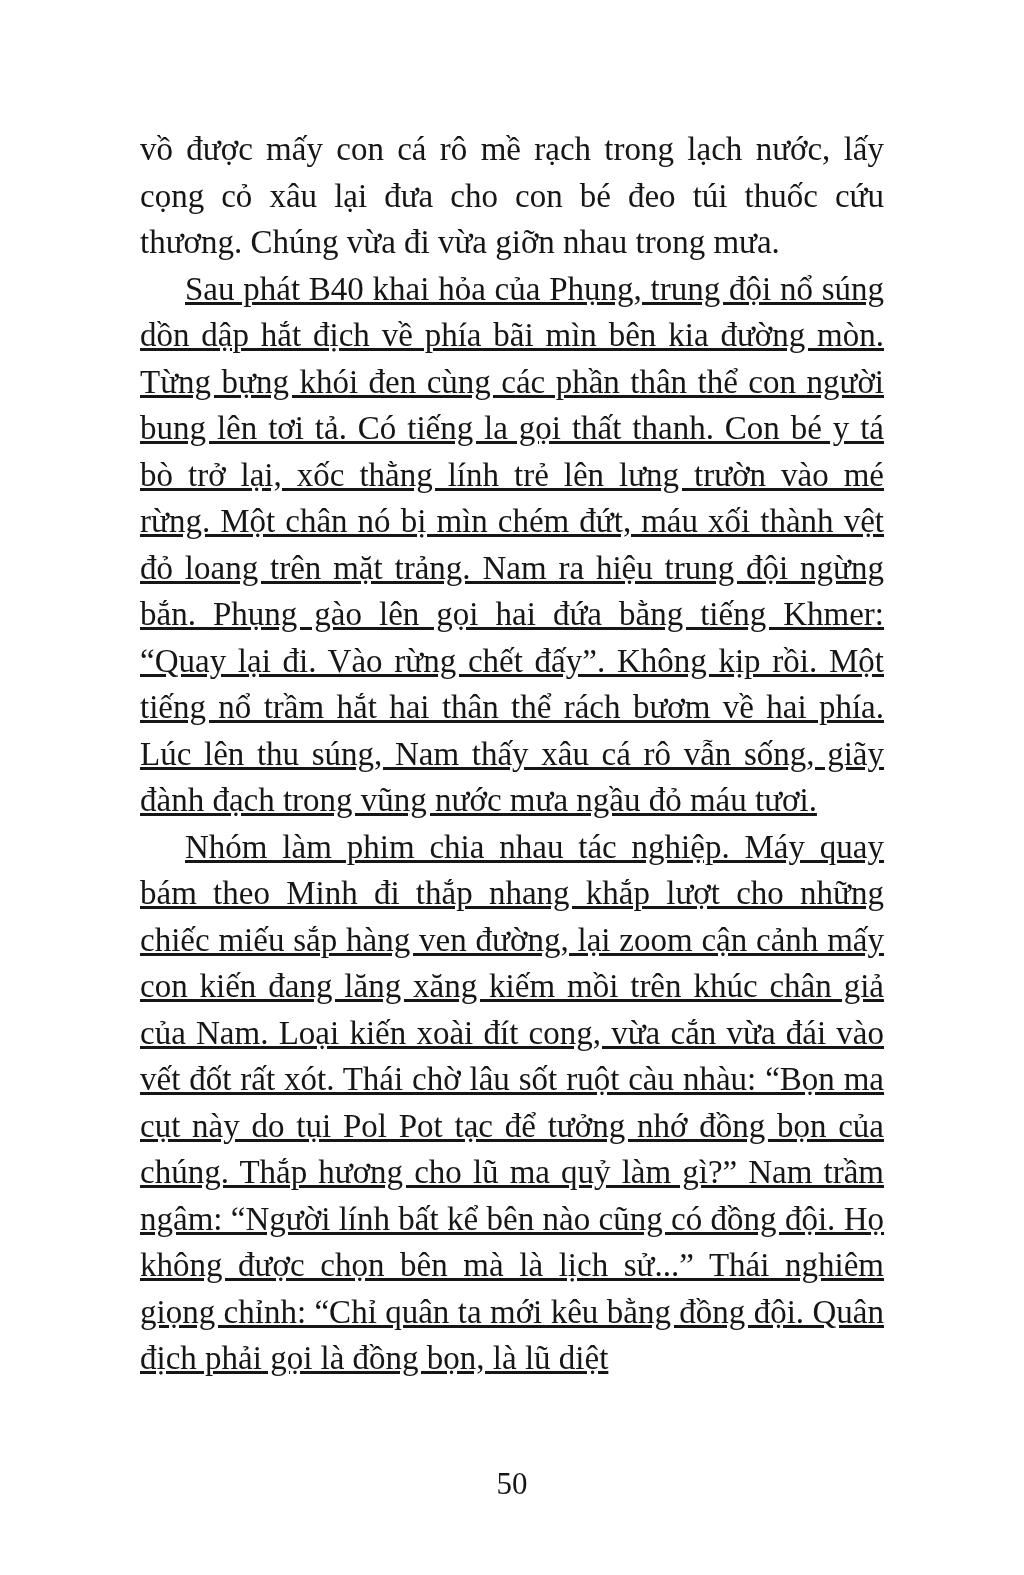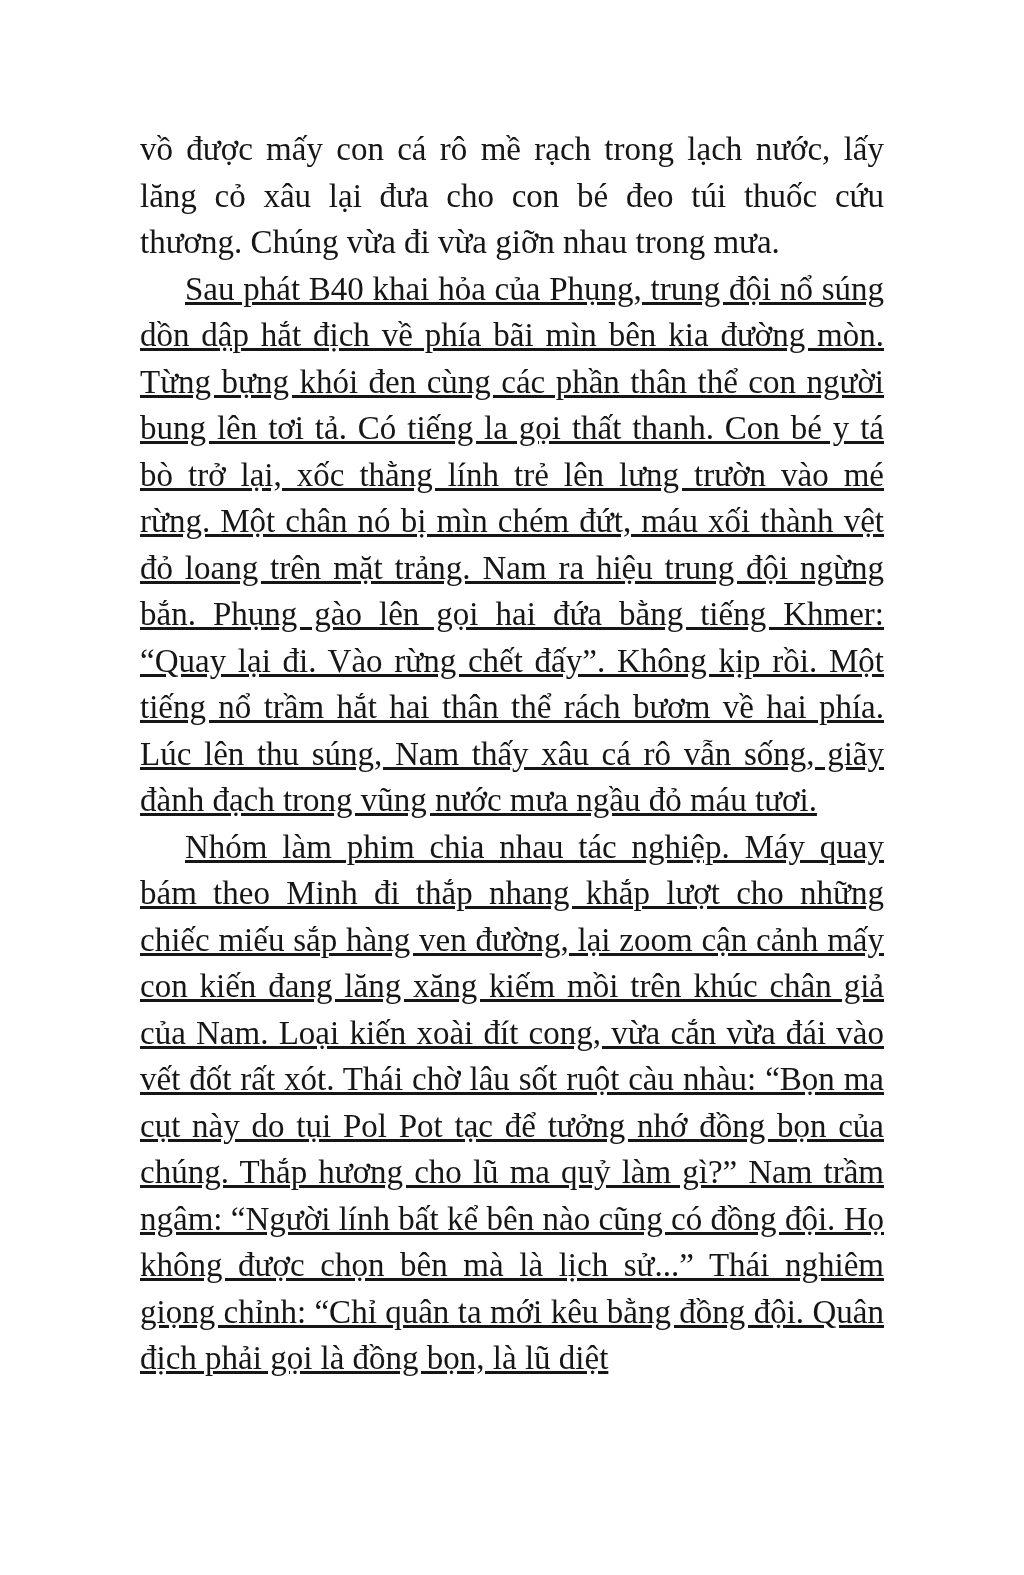--- a/index.html
+++ b/index.html
@@ -47,17 +47,18 @@
     font-size: 31px;
     line-height: 40px;
     color: #161616;
   }
 </style>
 </head>
 <body>
 
 <div class="book-page">
   <div class="text-block">
-      <p class="para">vồ được mấy con cá rô mề rạch trong lạch nước, lấy lăng cỏ xâu lại đưa cho con bé đeo túi thuốc cứu thương. Chúng vừa đi vừa giỡn nhau trong mưa.</p>
+      <p class="para">vồ được mấy con cá rô mề rạch trong lạch nước, lấy cọng cỏ xâu lại đưa cho con bé đeo túi thuốc cứu thương. Chúng vừa đi vừa giỡn nhau trong mưa.</p>
       <p class="para indent">Sau phát B40 khai hỏa của Phụng, trung đội nổ súng dồn dập hắt địch về phía bãi mìn bên kia đường mòn. Từng bựng khói đen cùng các phần thân thể con người bung lên tơi tả. Có tiếng la gọi thất thanh. Con bé y tá bò trở lại, xốc thằng lính trẻ lên lưng trườn vào mé rừng. Một chân nó bị mìn chém đứt, máu xối thành vệt đỏ loang trên mặt trảng. Nam ra hiệu trung đội ngừng bắn. Phụng gào lên gọi hai đứa bằng tiếng Khmer: “Quay lại đi. Vào rừng chết đấy”. Không kịp rồi. Một tiếng nổ trầm hắt hai thân thể rách bươm về hai phía. Lúc lên thu súng, Nam thấy xâu cá rô vẫn sống, giãy đành đạch trong vũng nước mưa ngầu đỏ máu tươi.</p>
       <p class="para indent">Nhóm làm phim chia nhau tác nghiệp. Máy quay bám theo Minh đi thắp nhang khắp lượt cho những chiếc miếu sắp hàng ven đường, lại zoom cận cảnh mấy con kiến đang lăng xăng kiếm mồi trên khúc chân giả của Nam. Loại kiến xoài đít cong, vừa cắn vừa đái vào vết đốt rất xót. Thái chờ lâu sốt ruột càu nhàu: “Bọn ma cụt này do tụi Pol Pot tạc để tưởng nhớ đồng bọn của chúng. Thắp hương cho lũ ma quỷ làm gì?” Nam trầm ngâm: “Người lính bất kể bên nào cũng có đồng đội. Họ không được chọn bên mà là lịch sử...” Thái nghiêm giọng chỉnh: “Chỉ quân ta mới kêu bằng đồng đội. Quân địch phải gọi là đồng bọn, là lũ diệt</p>
     </div>
+  <div class="page-number">50</div>
 </div>
 
 </body></html>

